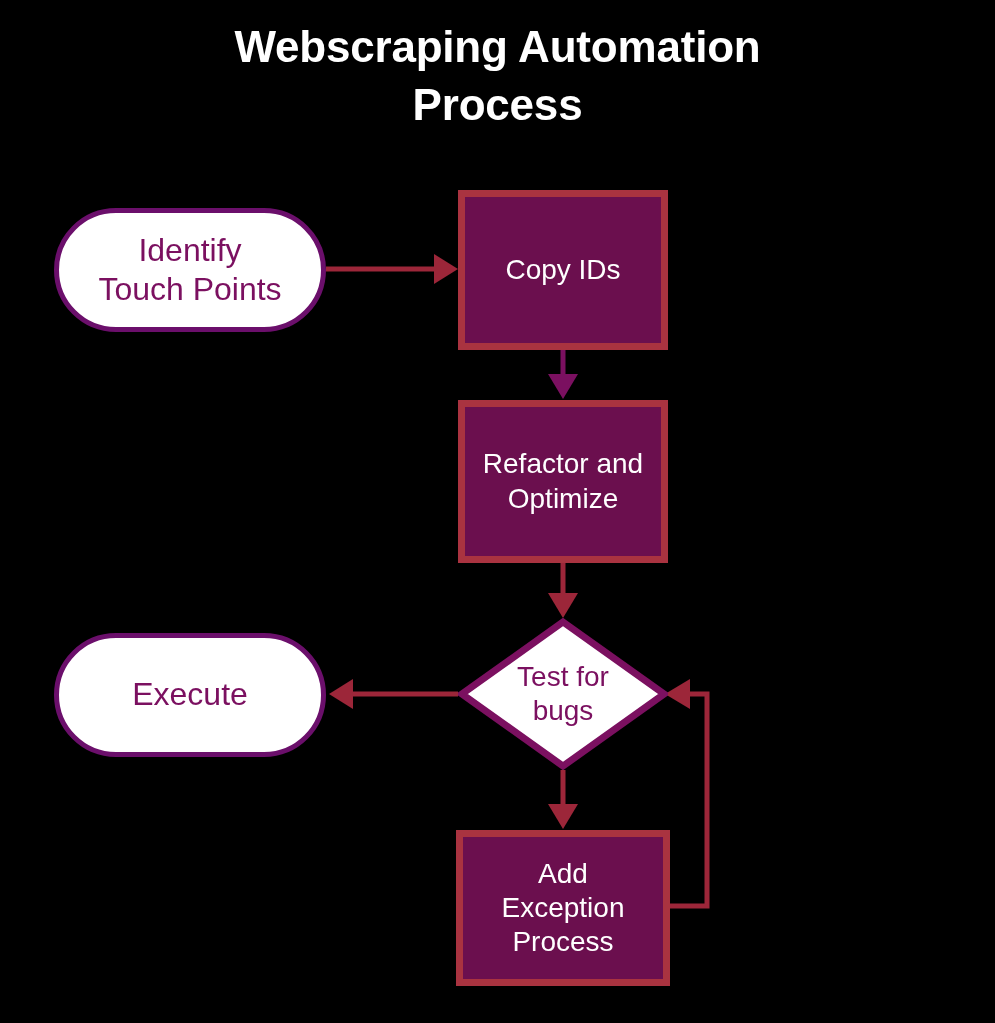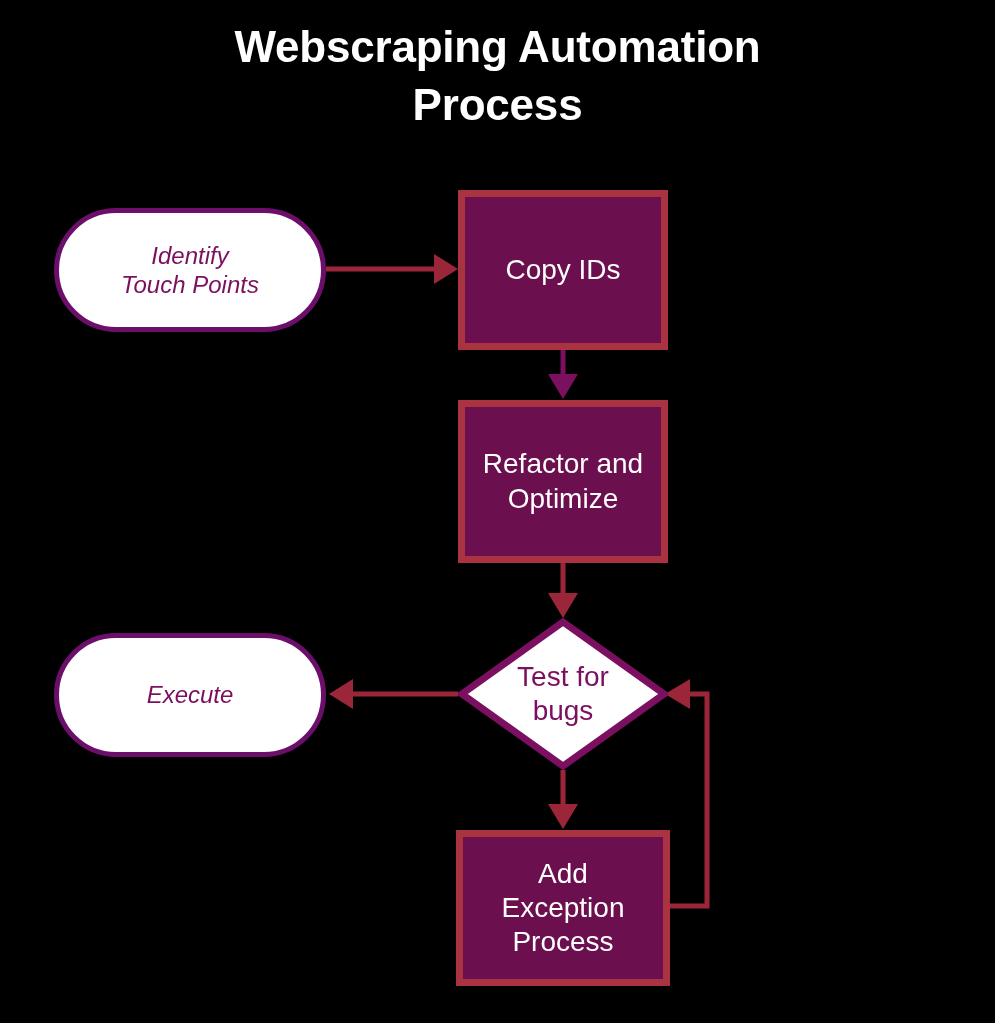--- a/index.html
+++ b/index.html
@@ -42,22 +42,21 @@
     background: #6B0F4E;
     border: 7px solid #A93340;
     color: #ffffff;
     font-size: 28px;
   }
   .node.terminator {
     background: #ffffff;
     border: 5px solid #6B0F6B;
     border-radius: 999px;
     color: #7B1060;
-    font-size: 24px;
-    font-style: italic;
+    font-size: 32px;
   }
   .node.decision {
     background: transparent;
     color: #7B1060;
     font-size: 28px;
   }
   .node.decision .diamond-svg {
     position: absolute;
     left: 0;
     top: 0;

